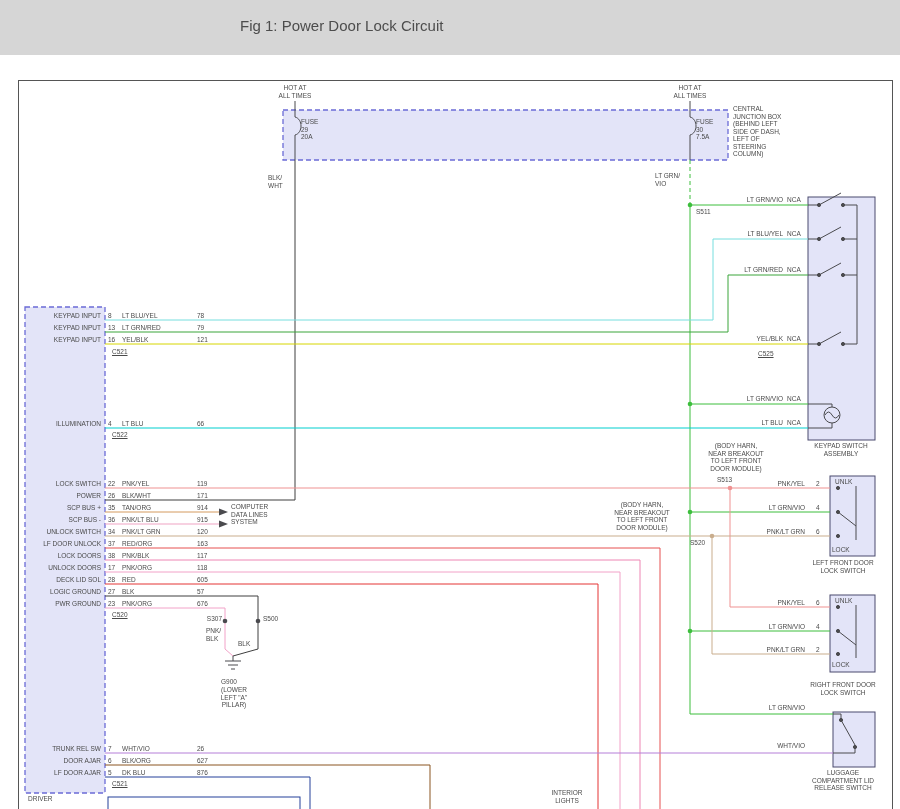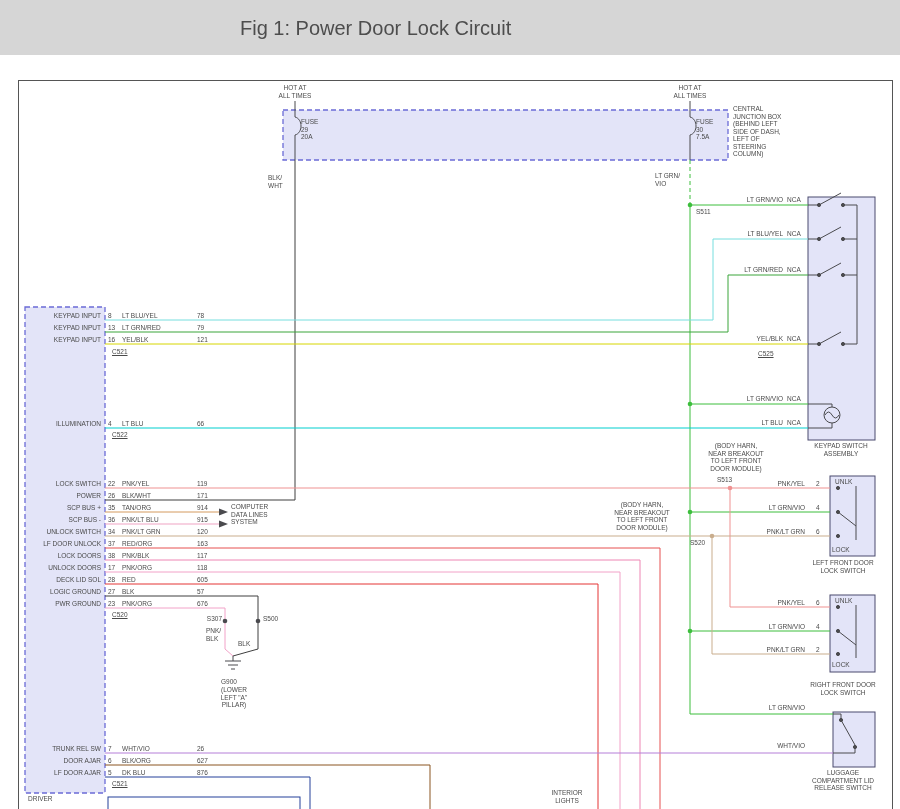--- a/index.html
+++ b/index.html
@@ -1,19 +1,19 @@
 <!DOCTYPE html>
 <html><head>
 <meta charset="utf-8">
 <style>
   html,body{margin:0;padding:0;background:#ffffff;}
   .page{position:relative;width:900px;height:809px;overflow:hidden;background:#ffffff;
         font-family:"Liberation Sans",sans-serif;}
   .header{position:absolute;left:0;top:0;width:900px;height:55px;background:#d6d6d6;}
-  .title{position:absolute;left:240px;top:17px;font-size:20px;color:#4d4d4d;}
+  .title{position:absolute;left:240px;top:17px;font-size:15px;color:#4d4d4d;}
   svg{position:absolute;left:0;top:0;}
   .labels{position:absolute;left:0;top:0;width:900px;height:809px;z-index:2;}
   .lbl{position:absolute;font:6.5px/7.5px "Liberation Sans",sans-serif;color:#4a4a4a;
        white-space:pre-line;}
   .c{text-align:center;}
   .r{text-align:right;}
   .u{text-decoration:underline;}
   .pinrow{position:absolute;left:0;right:0;height:9px;}
   .pinrow .lbl{top:0;}
   .pl{left:28px;width:73px;text-align:right;}

